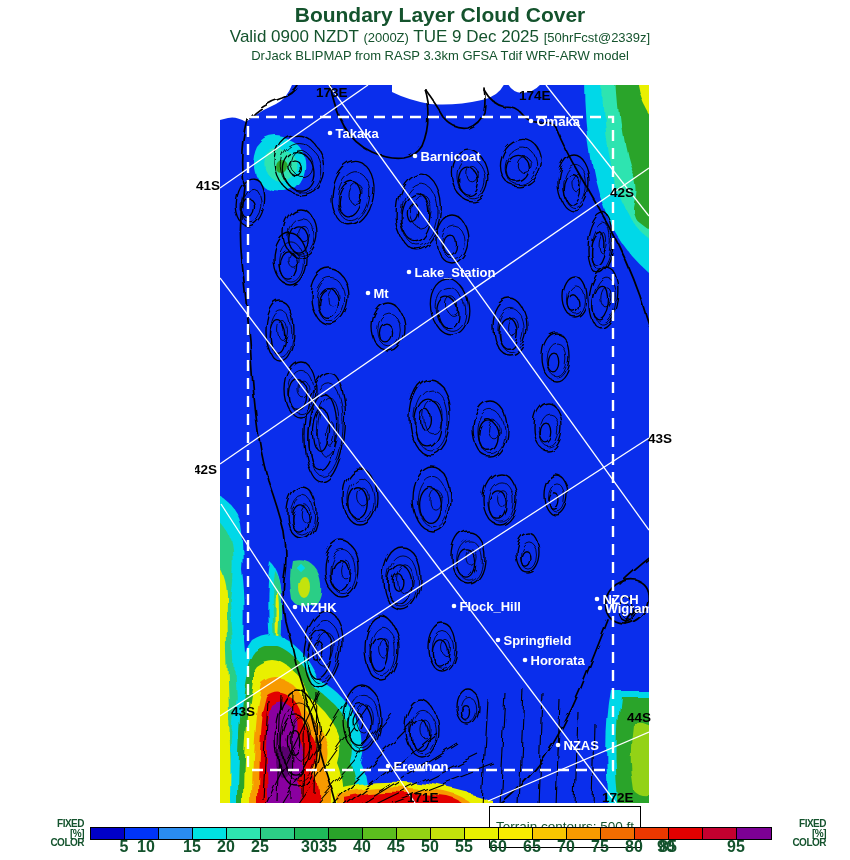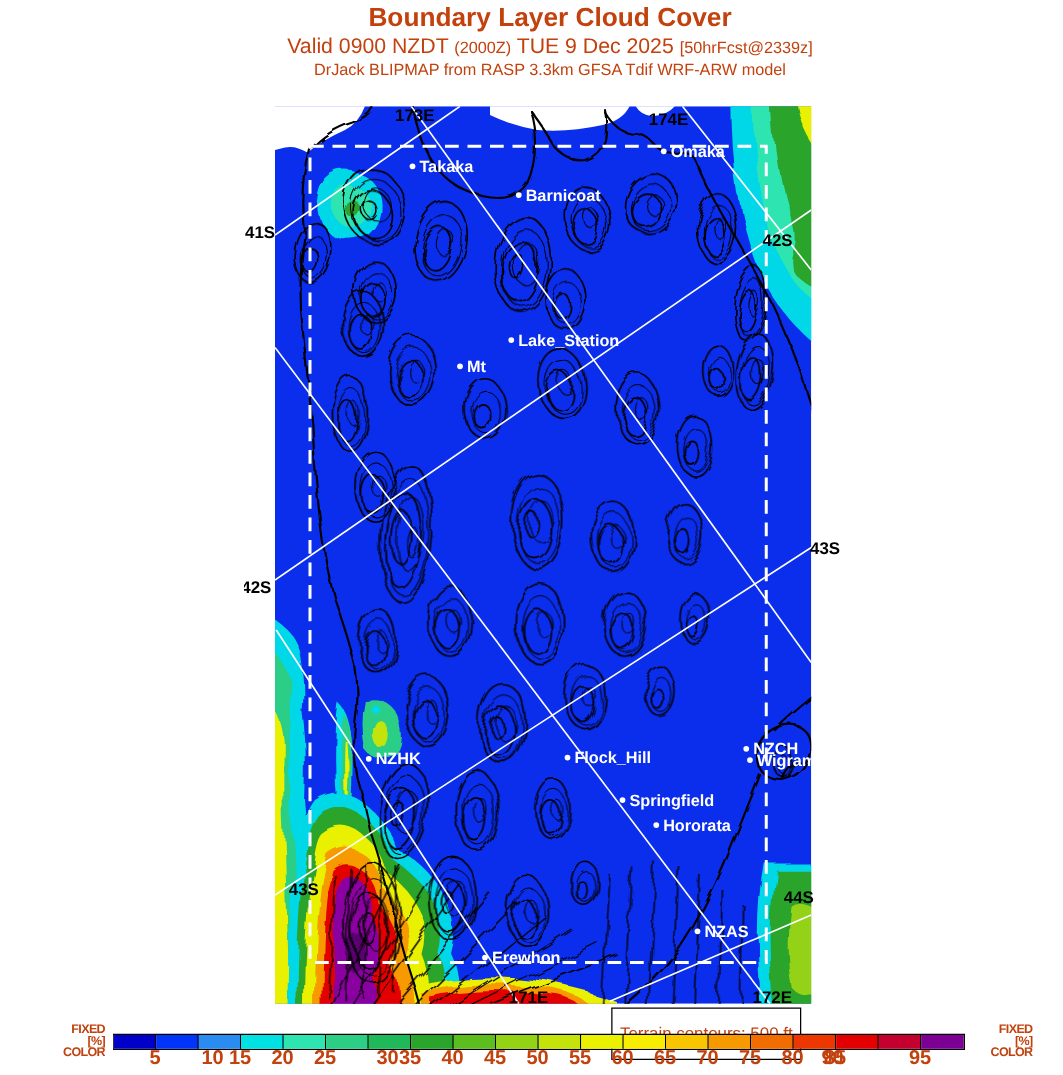--- a/index.html
+++ b/index.html
@@ -1,17 +1,17 @@
 <!DOCTYPE html>
 <html><head>
 <meta charset="utf-8">
 <style>
   html,body{margin:0;padding:0;background:#fff;}
   #page{position:relative;width:850px;height:860px;background:#fff;overflow:hidden;
-        font-family:"Liberation Sans",sans-serif;color:#c2410c;}
+        font-family:"Liberation Sans",sans-serif;color:#14532d;}
   .hdr{position:absolute;left:10px;width:860px;text-align:center;white-space:nowrap;}
   #title{top:3px;font-size:21px;font-weight:700;}
   #valid{top:27px;font-size:17px;}
   #valid .sm{font-size:13px;}
   #model{top:48px;font-size:13px;}
   #mapsvg{position:absolute;left:195px;top:80px;}
   #terrain-note{position:absolute;left:489px;top:806px;border:1.5px solid #000;background:#fff;
         font-size:13.5px;padding:12px 6px;line-height:16px;}
   #colorbar{position:absolute;left:90px;top:827px;width:680px;height:11px;display:flex;
         border:1px solid #000;}
@@ -491,21 +491,21 @@
       <div class="seg" style="background: rgb(249, 197, 0);"></div>
       <div class="seg" style="background: rgb(247, 154, 0);"></div>
       <div class="seg" style="background: rgb(242, 109, 0);"></div>
       <div class="seg" style="background: rgb(236, 56, 0);"></div>
       <div class="seg" style="background: rgb(227, 0, 0);"></div>
       <div class="seg" style="background: rgb(196, 0, 47);"></div>
       <div class="seg" style="background: rgb(124, 0, 148);"></div>
     </div>
   <div id="cbticks">
       <span style="left: 34px;">5</span>
-      <span style="left: 80px;">10</span>
+      <span style="left: 56px;">10</span>
       <span style="left: 102px;">15</span>
       <span style="left: 136px;">20</span>
       <span style="left: 170px;">25</span>
       <span style="left: 220px;">30</span>
       <span style="left: 238px;">35</span>
       <span style="left: 272px;">40</span>
       <span style="left: 306px;">45</span>
       <span style="left: 340px;">50</span>
       <span style="left: 374px;">55</span>
       <span style="left: 408px;">60</span>

